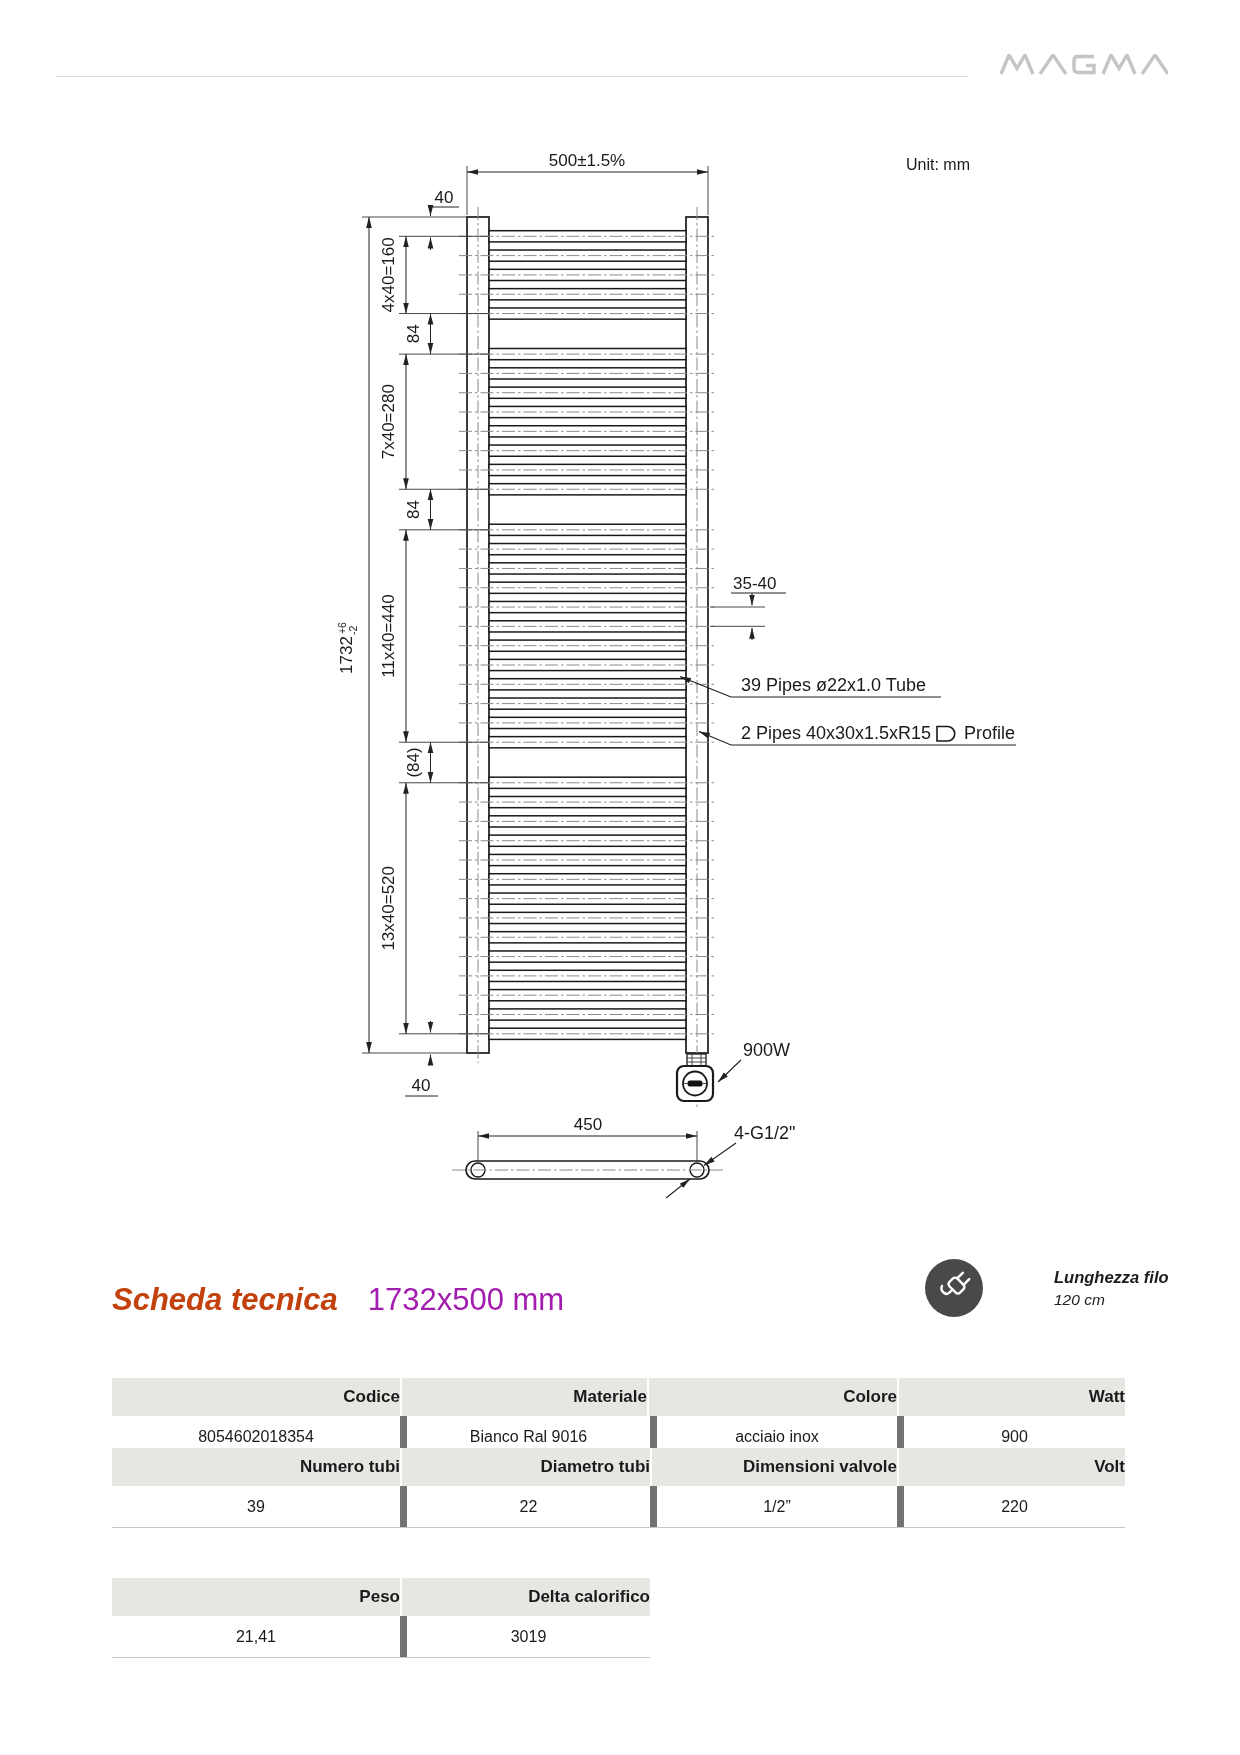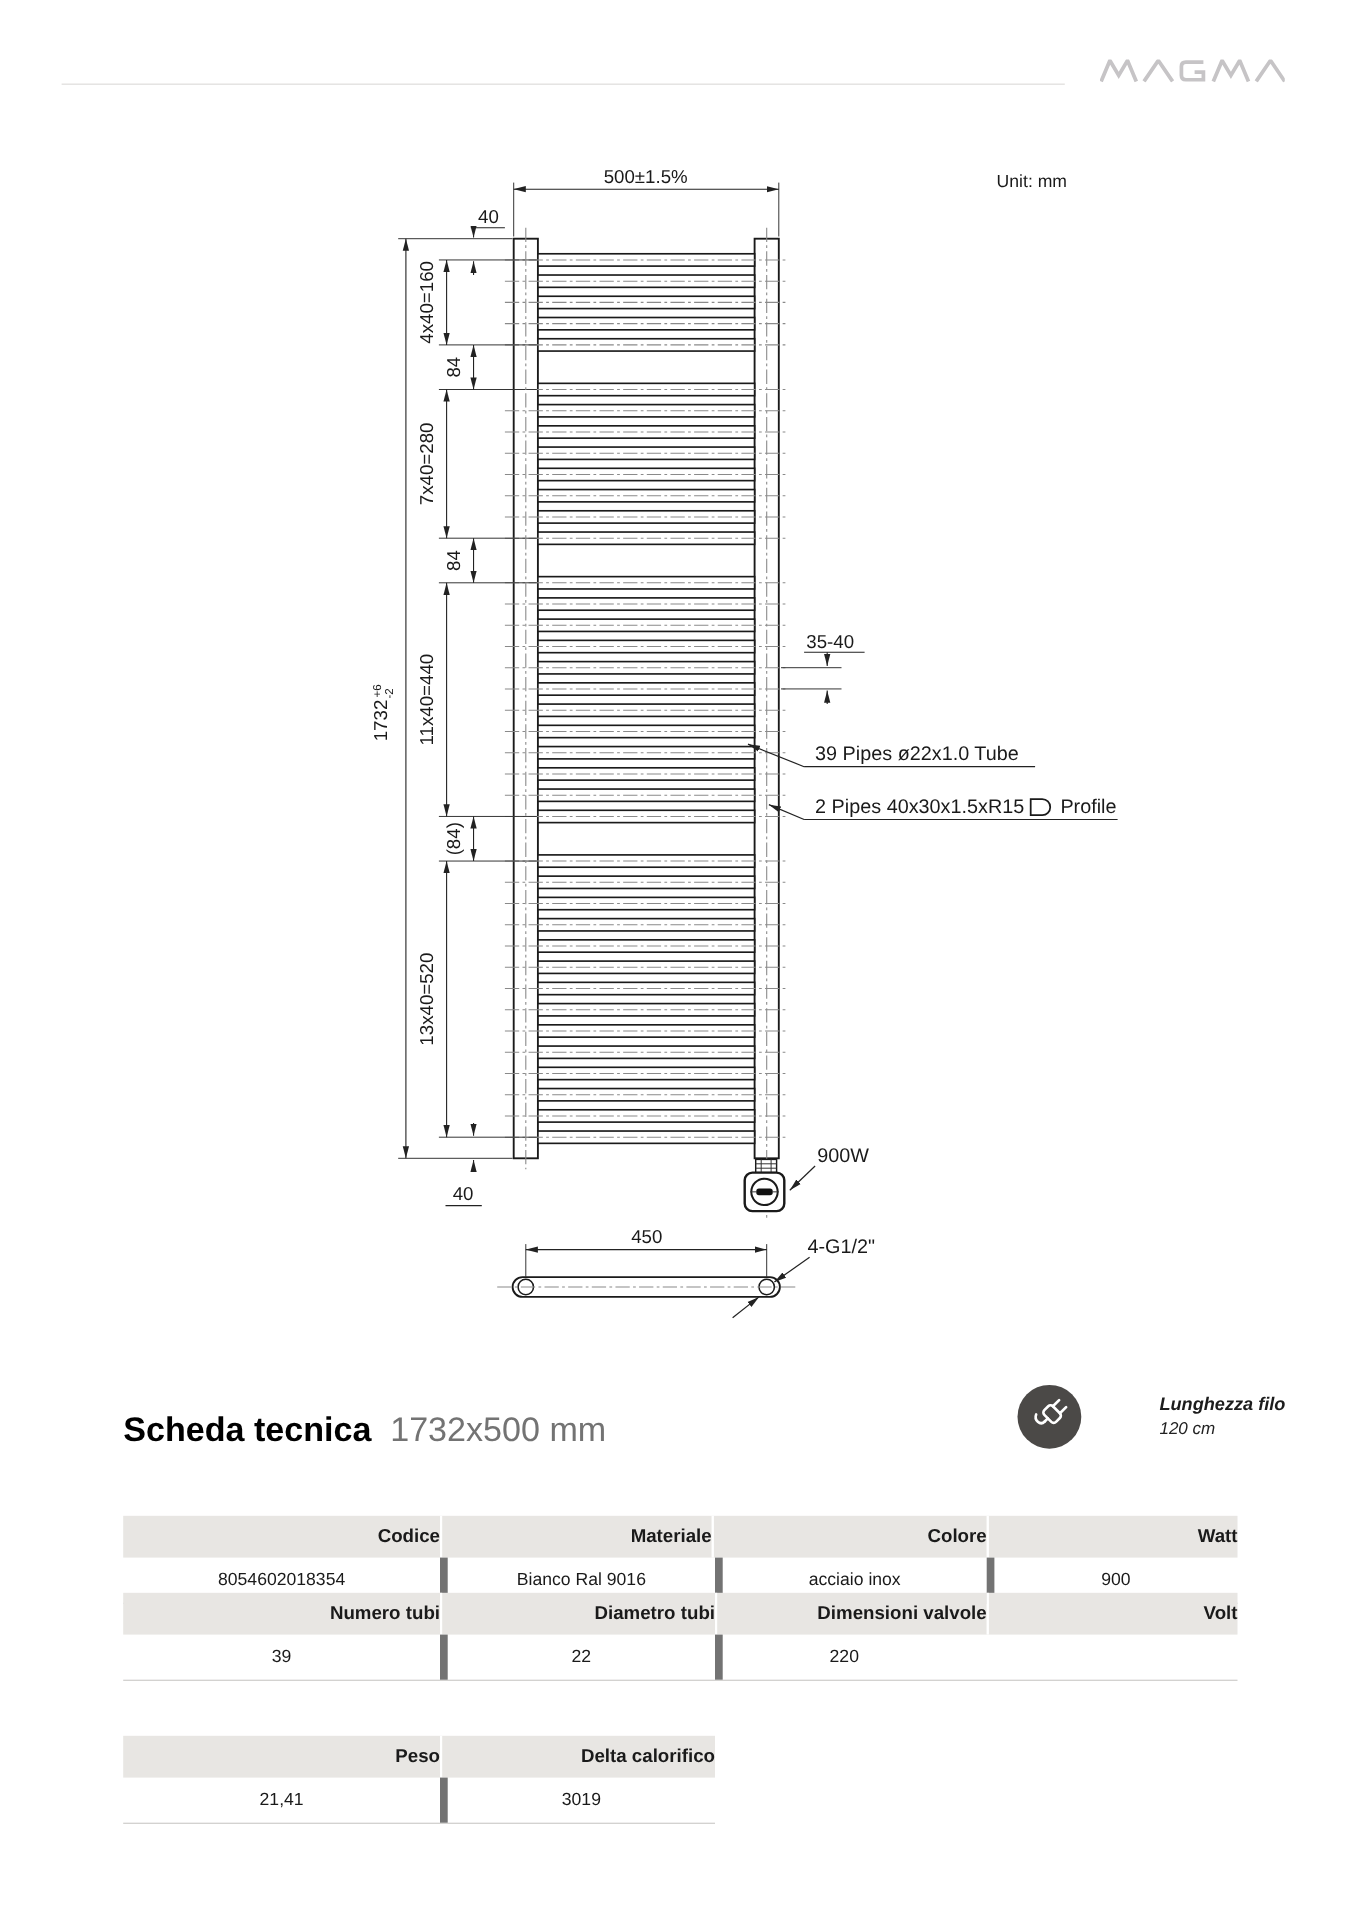--- a/index.html
+++ b/index.html
@@ -16,22 +16,22 @@
   .unittxt{font-size:16px;}
   .dim{stroke:#222;stroke-width:1;fill:none;}
   .ext{stroke:#333;stroke-width:0.9;fill:none;}
   .lead{stroke:#222;stroke-width:1.1;fill:none;}
   .body-ln{stroke:#1a1a1a;stroke-width:1.7;fill:#fff;}
   .pipe-ln{stroke:#1a1a1a;stroke-width:1.5;fill:#fff;}
   .cl{stroke:#8a8a8a;stroke-width:1;fill:none;stroke-dasharray:13 3 2.5 3;}
   .thin{stroke:#333;stroke-width:0.9;}
   
   #title-block{top:1282px;left:112px;font-size:31px;white-space:nowrap;}
-  #title-main{font-weight:bold;color:#000000;}
-  #title-size{font-weight:normal;color:#737373;margin-left:17px;}
+  #title-main{font-weight:bold;color:#c2410c;font-style:italic;}
+  #title-size{font-weight:normal;color:#a21caf;margin-left:30px;}
   
   #plug-badge{top:1259px;left:925px;width:58px;height:58px;border-radius:50%;background:#4b4947;}
   #info-text{top:1268px;left:1054px;font-style:italic;}
   #info-label{font-size:16.5px;font-weight:bold;color:#1c1c1c;}
   #info-value{font-size:15.5px;margin-top:4px;color:#222;}
   
   .tbl{left:112px;}
   .thead{display:flex;}
   .trow{display:flex;border-bottom:1px solid #c9c7c5;background:#fff;}
   .th{background:#e8e6e3;font-weight:bold;font-size:17px;height:38px;line-height:38px;text-align:right;box-sizing:border-box;}
@@ -305,20 +305,21 @@
 <div class="abs tbl" style="top:1448px;">
   <div class="thead">
     <div class="th c0">Numero tubi</div>
     <div class="th c1">Diametro tubi</div>
     <div class="th c2">Dimensioni valvole</div>
     <div class="th c3">Volt</div>
   </div>
   <div class="trow">
     <div class="td c0">39</div>
     <div class="td c1">22</div>
+    <div class="td c2">1/2”</div>
     <div class="td c3">220</div>
   </div>
 </div>
 
 <div class="abs tbl" style="top:1578px;">
   <div class="thead">
     <div class="th c0">Peso</div>
     <div class="th c1">Delta calorifico</div>
   </div>
   <div class="trow">

